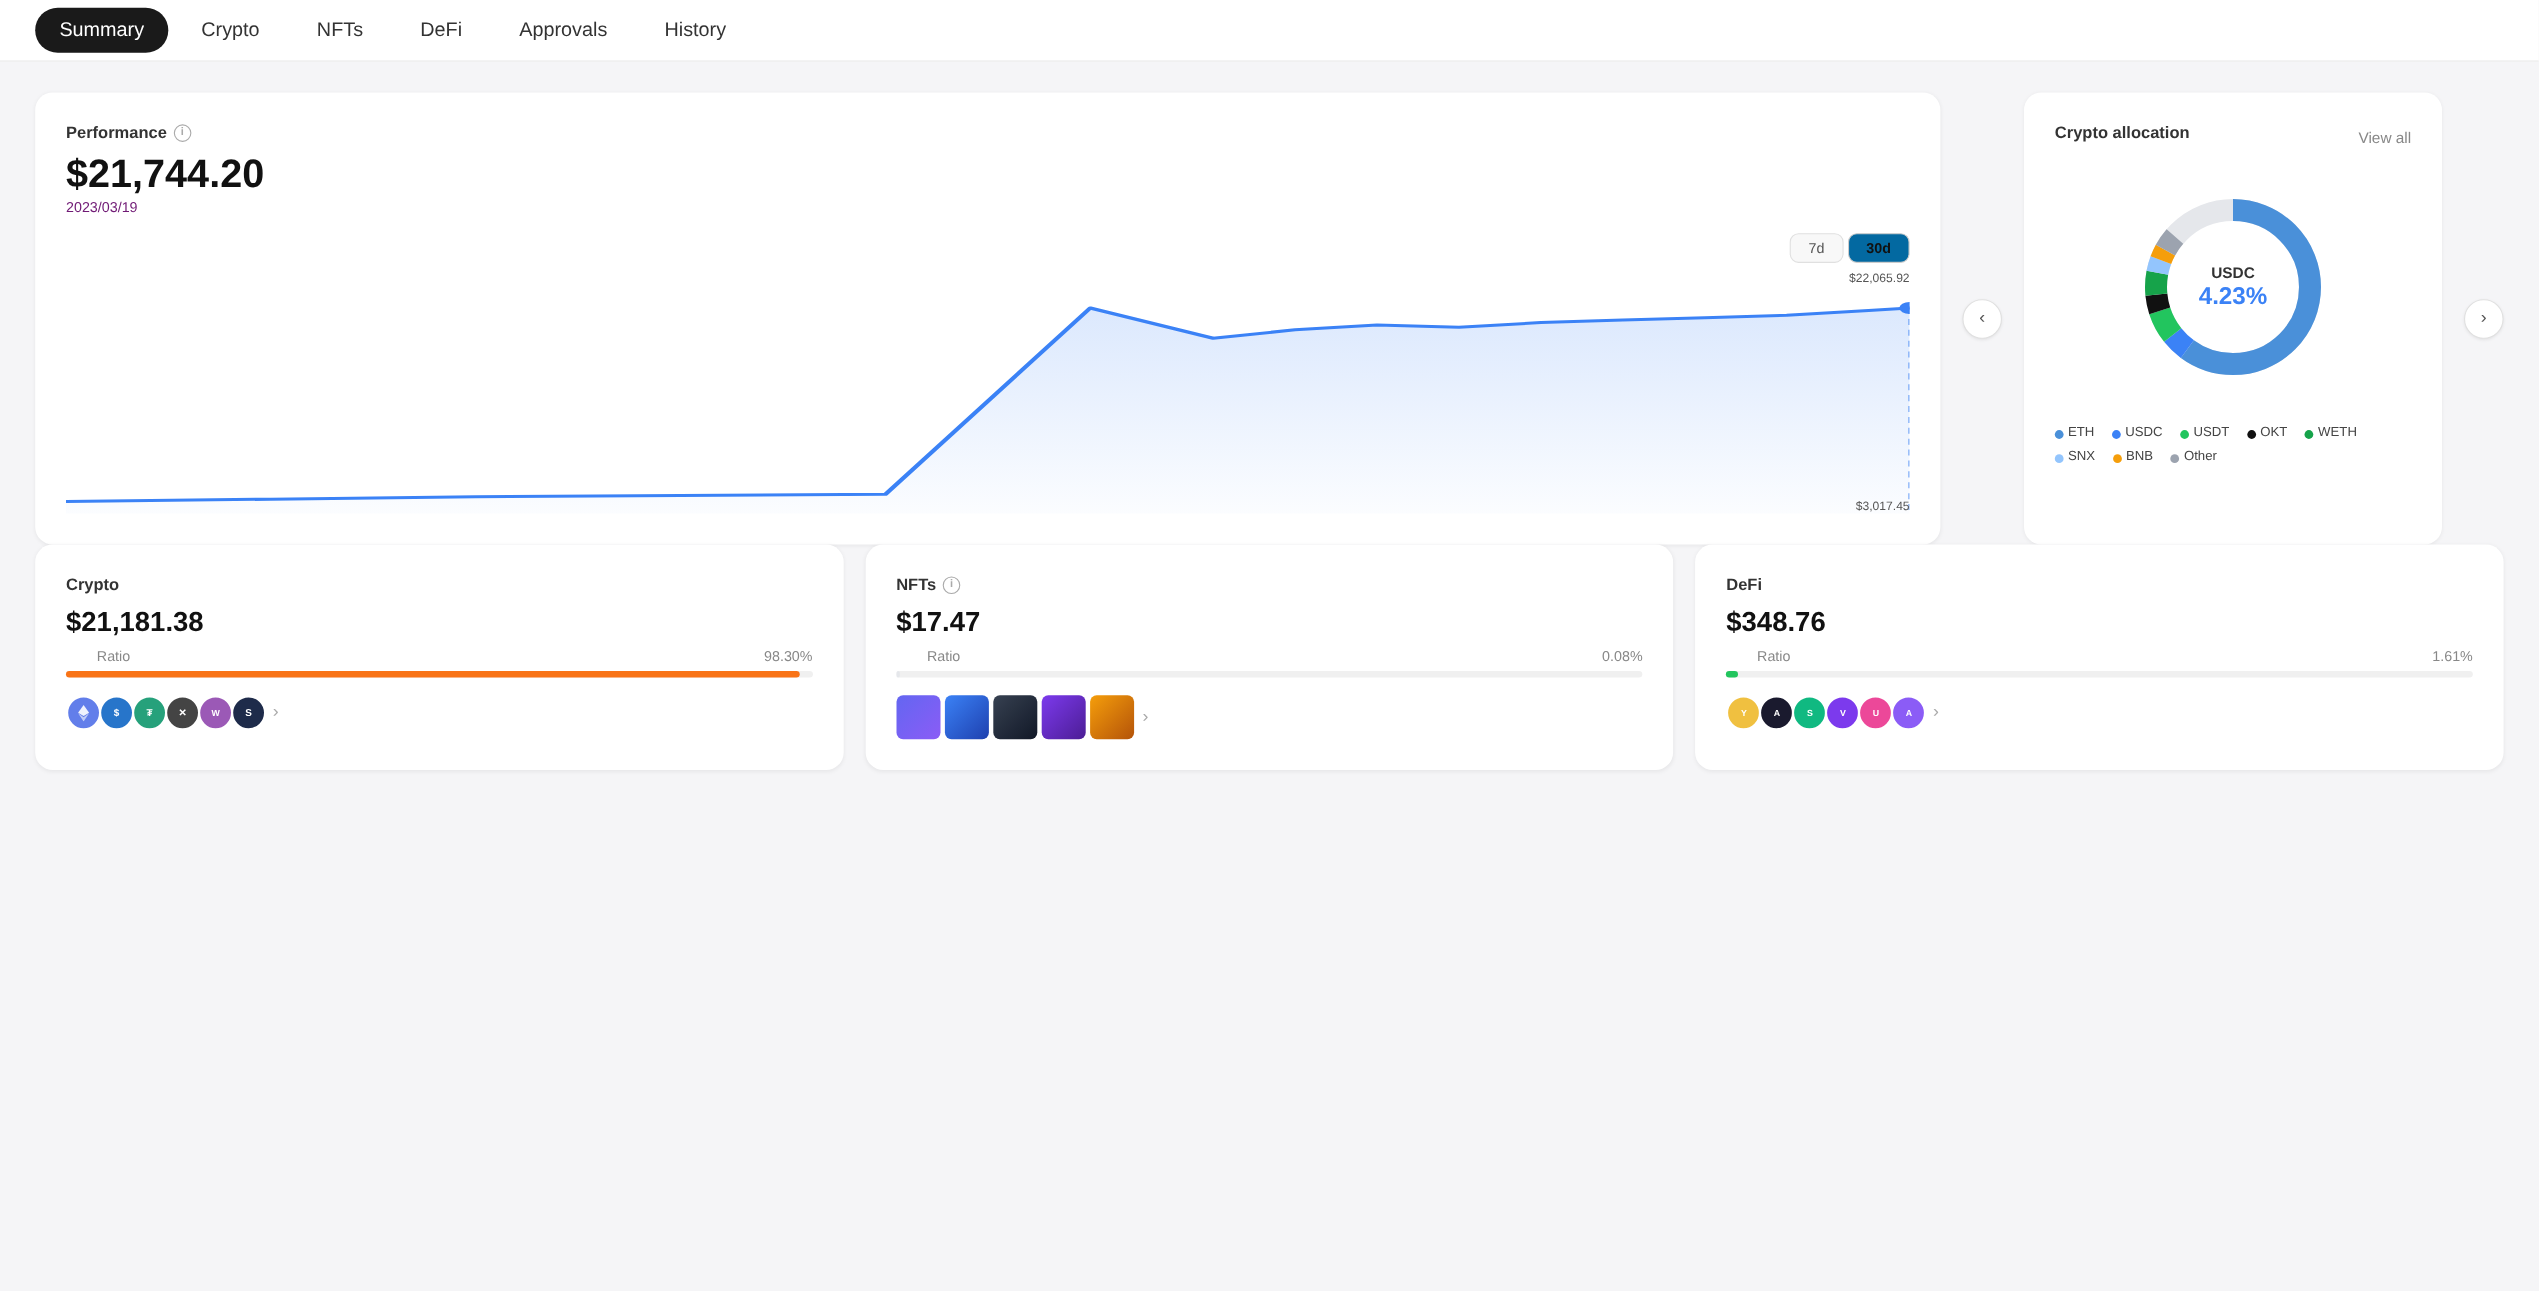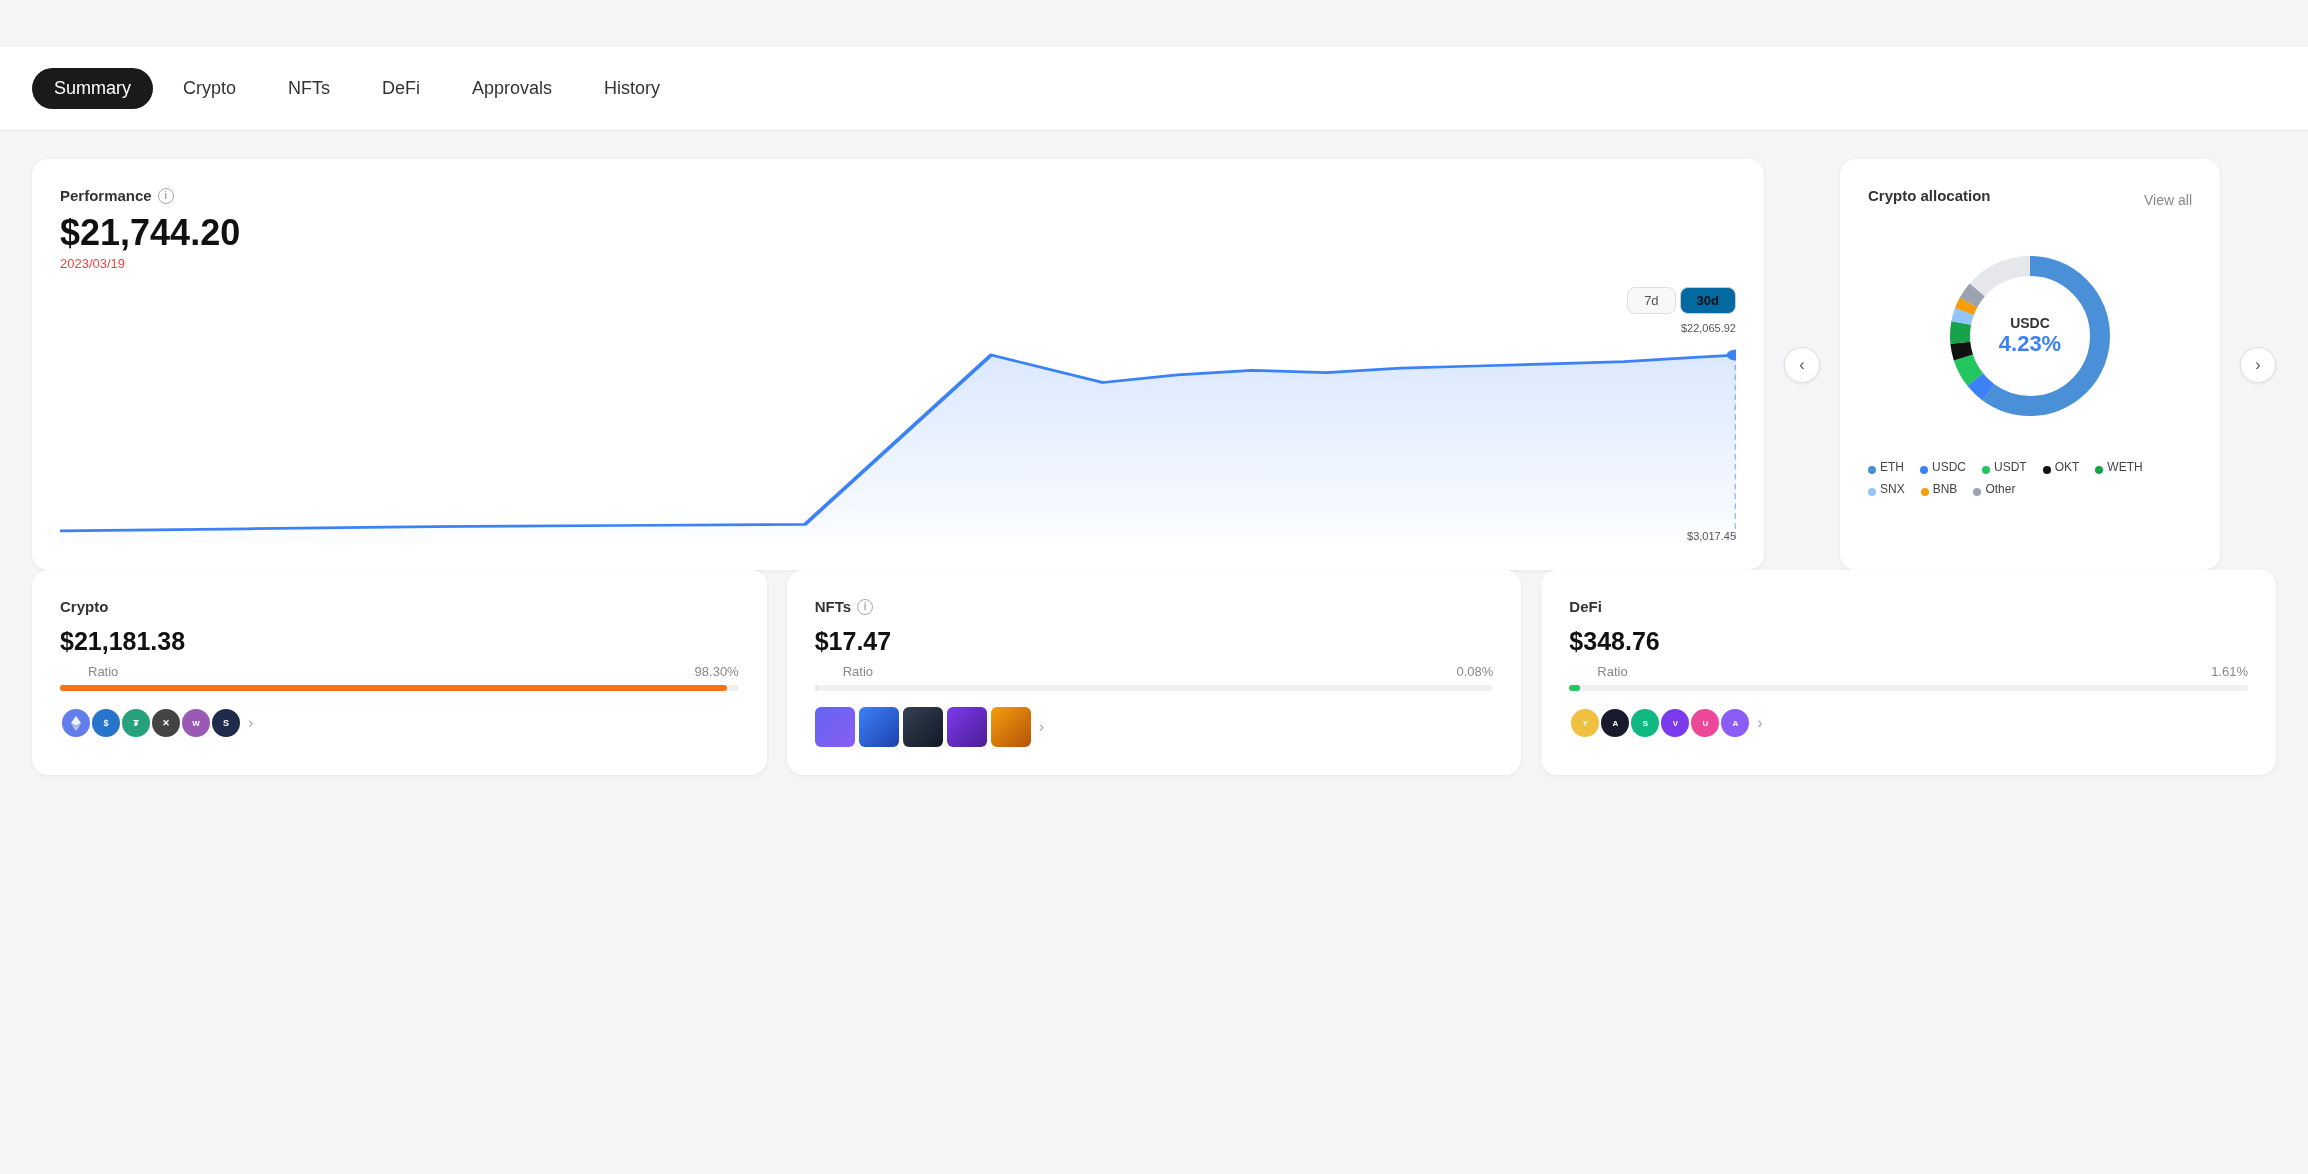--- a/index.html
+++ b/index.html
@@ -8,24 +8,23 @@
       background: #f5f5f7;
       min-height: 100vh;
       color: #1a1a1a;
     }
     
     .nav {
       background: #fff;
       display: flex;
       align-items: center;
       padding: 0 32px;
-      height: 84px;
+      height: 56px;
       border-bottom: 1px solid #e8e8e8;
       gap: 8px;
-      margin-top: 47px;
     }
     .nav-item {
       padding: 10px 22px;
       border-radius: 24px;
       font-size: 18px;
       font-weight: 500;
       cursor: pointer;
       color: #333;
       white-space: nowrap;
     }
@@ -75,21 +74,21 @@
       flex-shrink: 0;
     }
     .perf-value {
       font-size: 36px;
       font-weight: 700;
       color: #111;
       margin-bottom: 2px;
     }
     .perf-date {
       font-size: 13px;
-      color: #ef4444;
+      color: #701a75;
       margin-bottom: 16px;
     }
     .chart-controls {
       display: flex;
       gap: 4px;
       margin-bottom: 8px;
       justify-content: flex-end;
     }
     .chart-btn {
       padding: 5px 16px;

